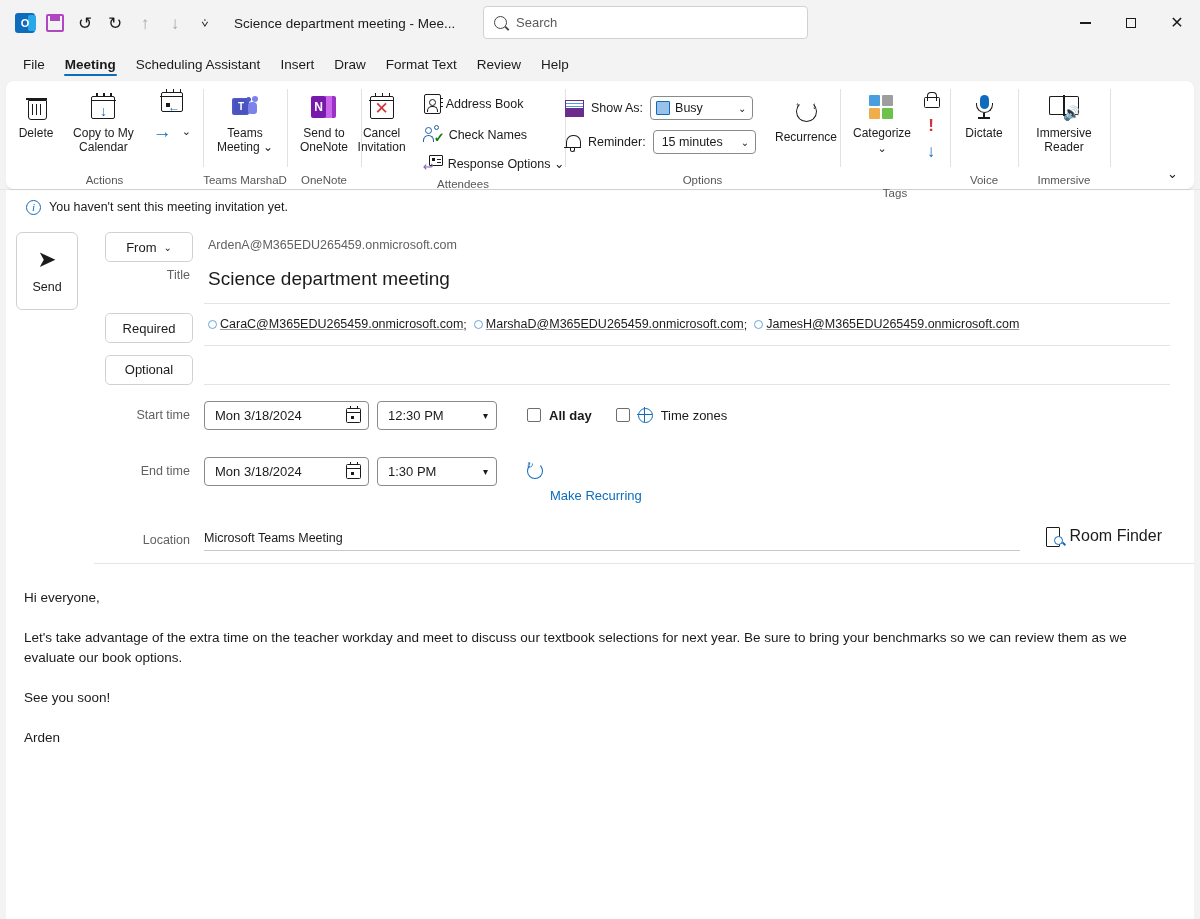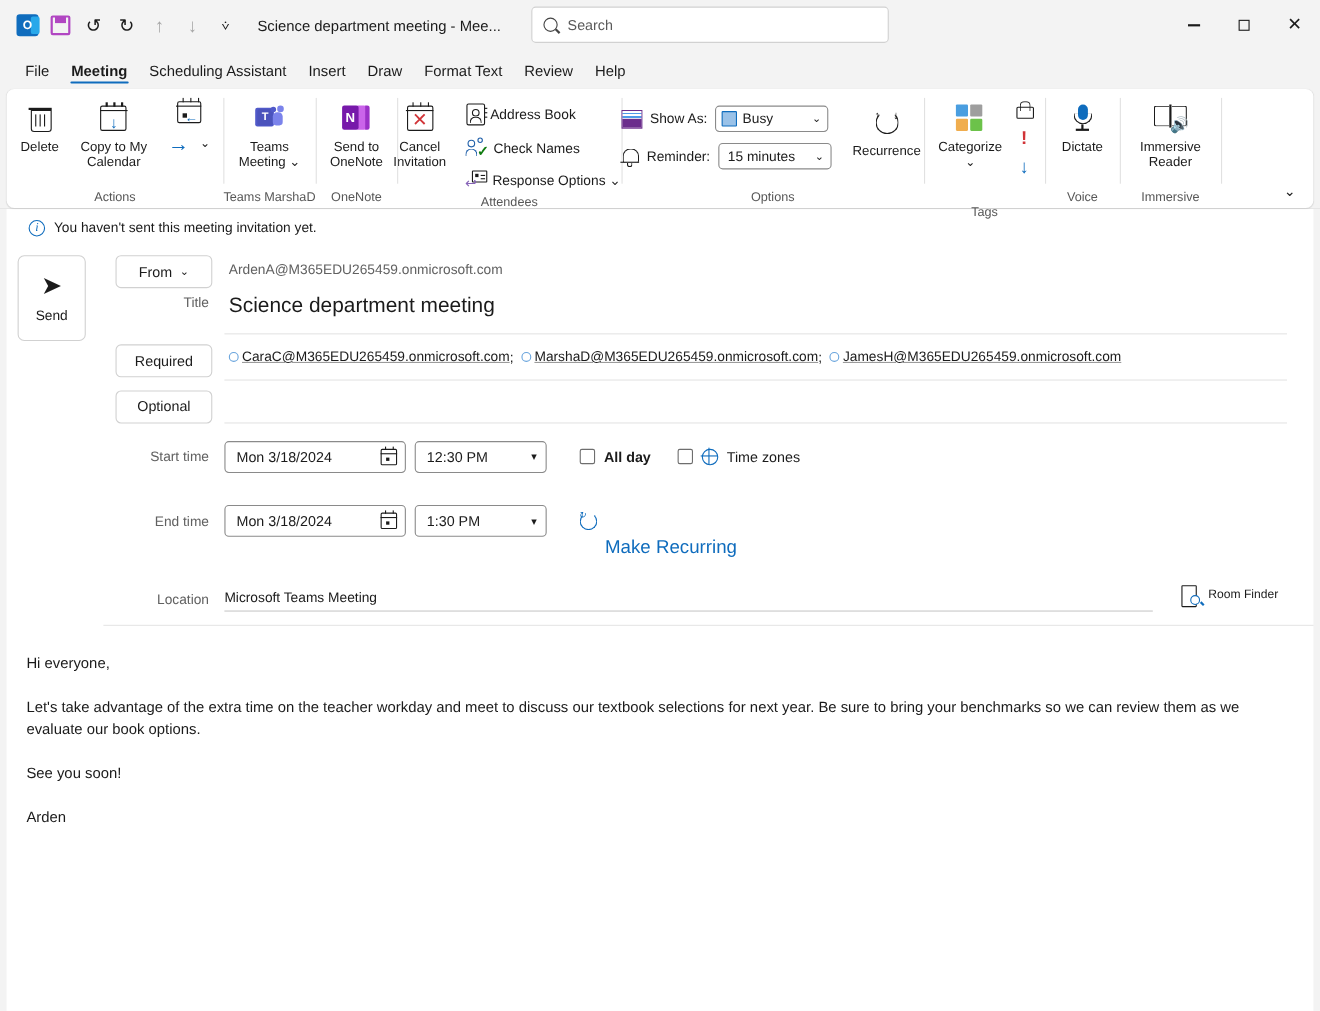--- a/index.html
+++ b/index.html
@@ -232,29 +232,29 @@
     display:flex; align-items:center; justify-content:space-between; padding:0 8px 0 10px; cursor:pointer;
   }
   .timesel .txt { font-size:13px; color:#1b1b1b; }
   .caret { font-size:10px; color:#1b1b1b; }
   .cbox { width:14px;height:14px; border:1.3px solid #6e6e6e; border-radius:2px; background:#fff; cursor:pointer; flex:0 0 auto;}
   .chk-lbl { font-size:13px; color:#1b1b1b; }
   .tz-globe { width:15px;height:15px; border:1.5px solid #0f6cbd; border-radius:50%; position:relative; }
   .tz-globe::before{content:"";position:absolute;left:5.5px;top:-1.5px;width:1.2px;height:15px;background:#0f6cbd;}
   .tz-globe::after{content:"";position:absolute;left:-1.5px;top:5.5px;width:15px;height:1.2px;background:#0f6cbd;}
   .mkrec { display:flex; align-items:center; gap:7px; cursor:pointer; }
-  .mkrec .txt { font-size:17px; color:#0f6cbd;margin-top:48px; }
+  .mkrec .txt { font-size:13px; color:#0f6cbd;margin-top:48px; }
   .recur-sm{ width:16px;height:16px; position:relative;}
   .recur-sm::before{content:"";position:absolute;inset:0;border:1.6px solid #0f6cbd;border-radius:50%;border-top-color:transparent;}
   .recur-sm i{position:absolute;top:-1px;left:-1px;color:#0f6cbd;font-size:8px;line-height:1;}
 
   .locrow { display:flex; align-items:flex-end; padding-top:2px; }
   .locval { flex:1; border-bottom:1px solid #c8c8c8; padding-bottom:5px; font-size:12.5px; color:#1b1b1b; margin-right:18px; }
   .roomfinder { display:flex; align-items:center; gap:8px; cursor:pointer; padding:4px 8px; border-radius:4px; margin-bottom:2px; }
-  .roomfinder .txt { font-size:11px; color:#1b1b1b; }
+  .roomfinder .txt { font-size:16px; color:#1b1b1b; }
   .rf-icon { width:16px;height:18px; position:relative; }
   .rf-icon::before{content:"";position:absolute;left:0;top:0;width:12px;height:18px;border:1.4px solid #1b1b1b;border-radius:1px;}
   .rf-icon .mg{ position:absolute; right:-1px; bottom:0px; width:9px;height:9px;border:1.5px solid #0f6cbd;border-radius:50%; background:#fff;}
   .rf-icon .hd{ position:absolute; right:-3px; bottom:-1px; width:1.5px;height:4px;background:#0f6cbd;transform:rotate(-45deg);}
 
   .divider { height:1px; background:#e6e6e6; margin-top:12px; }
 
   
   .msgbody { flex:1; padding:24px 28px 0 24px; overflow:hidden; }
   .msgbody p { font-size:13.5px; color:#1b1b1b; line-height:20px; margin-bottom:20px; max-width:1115px; }

